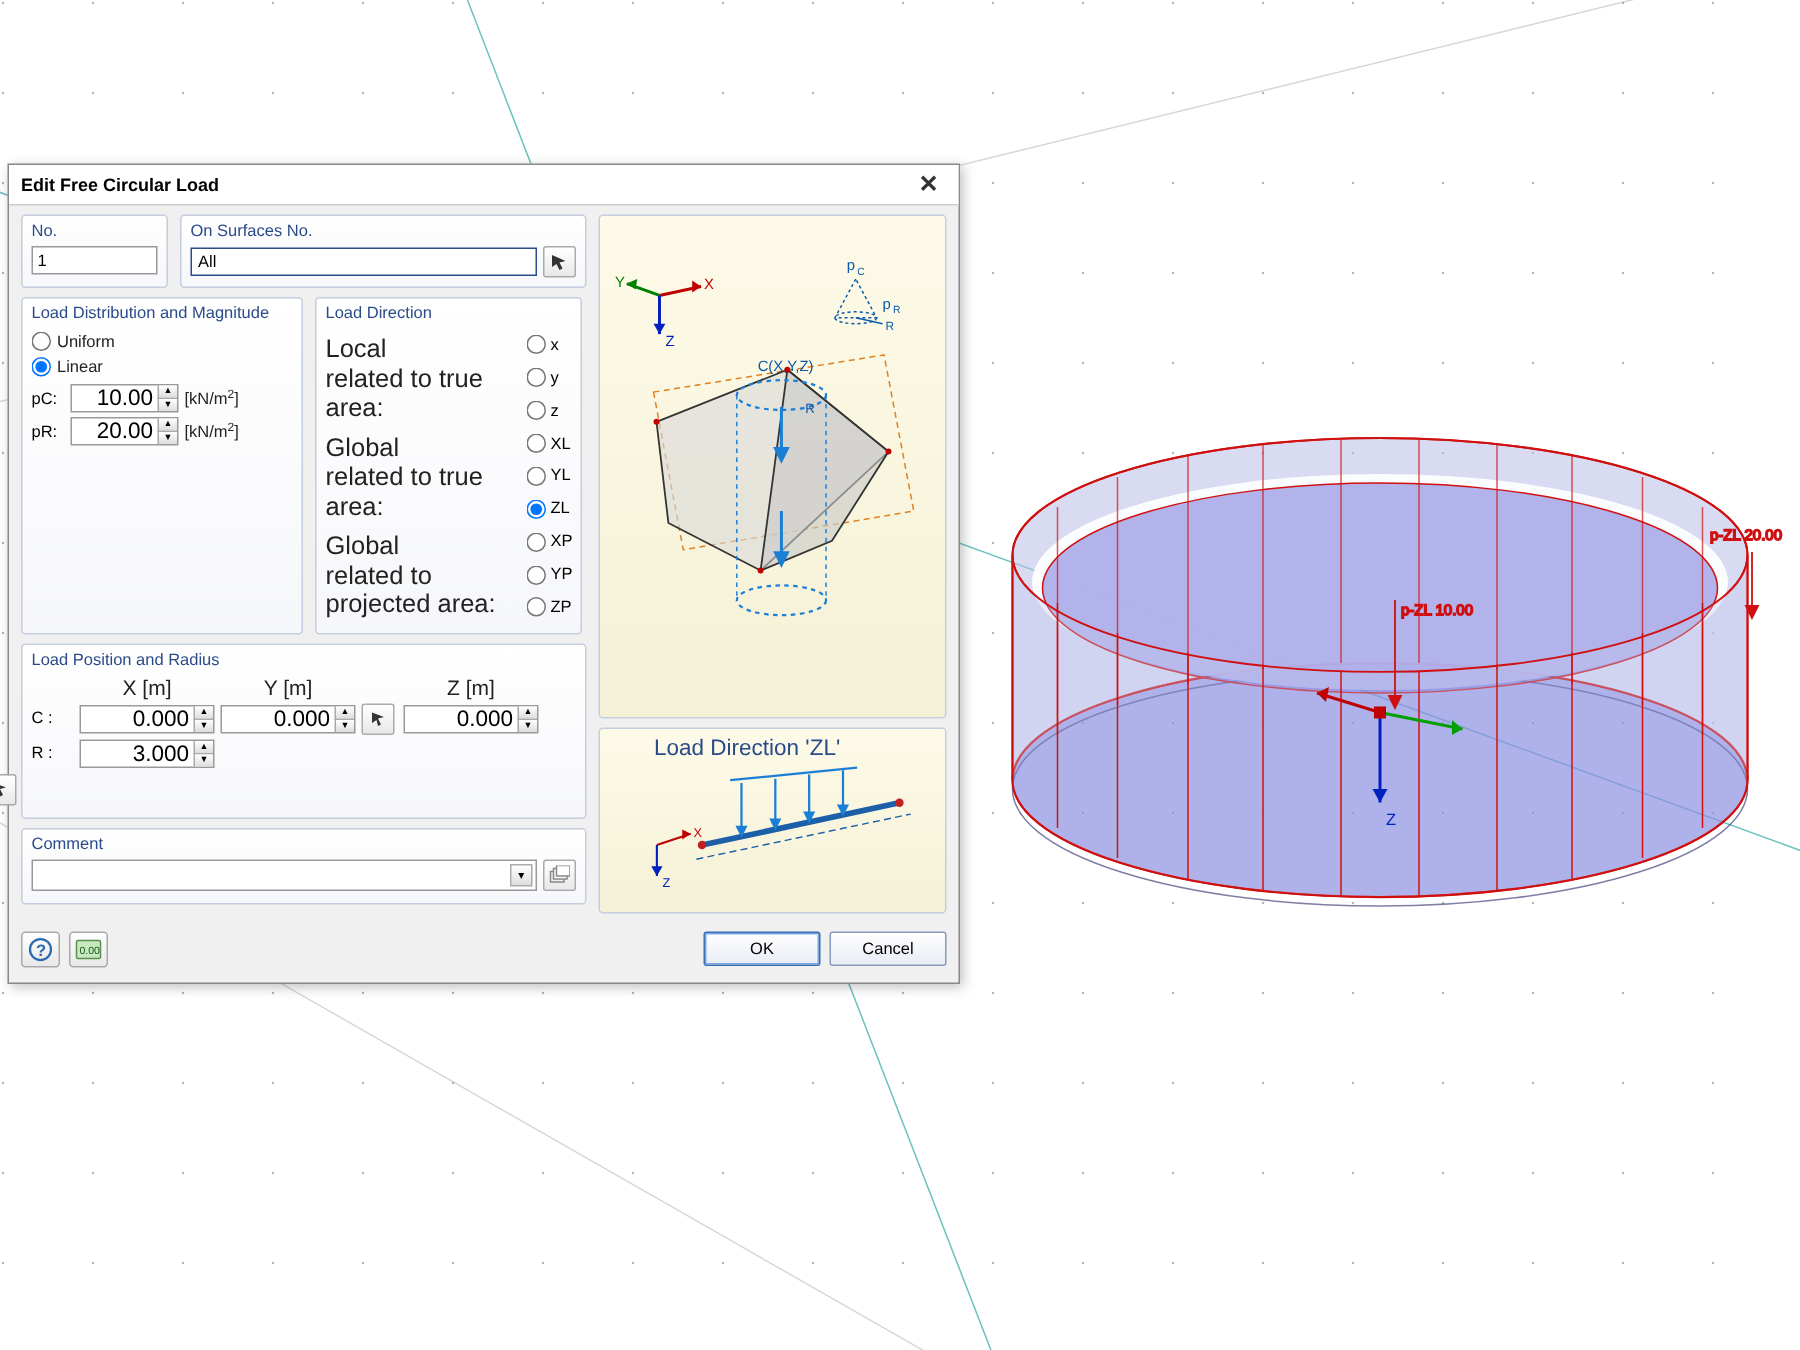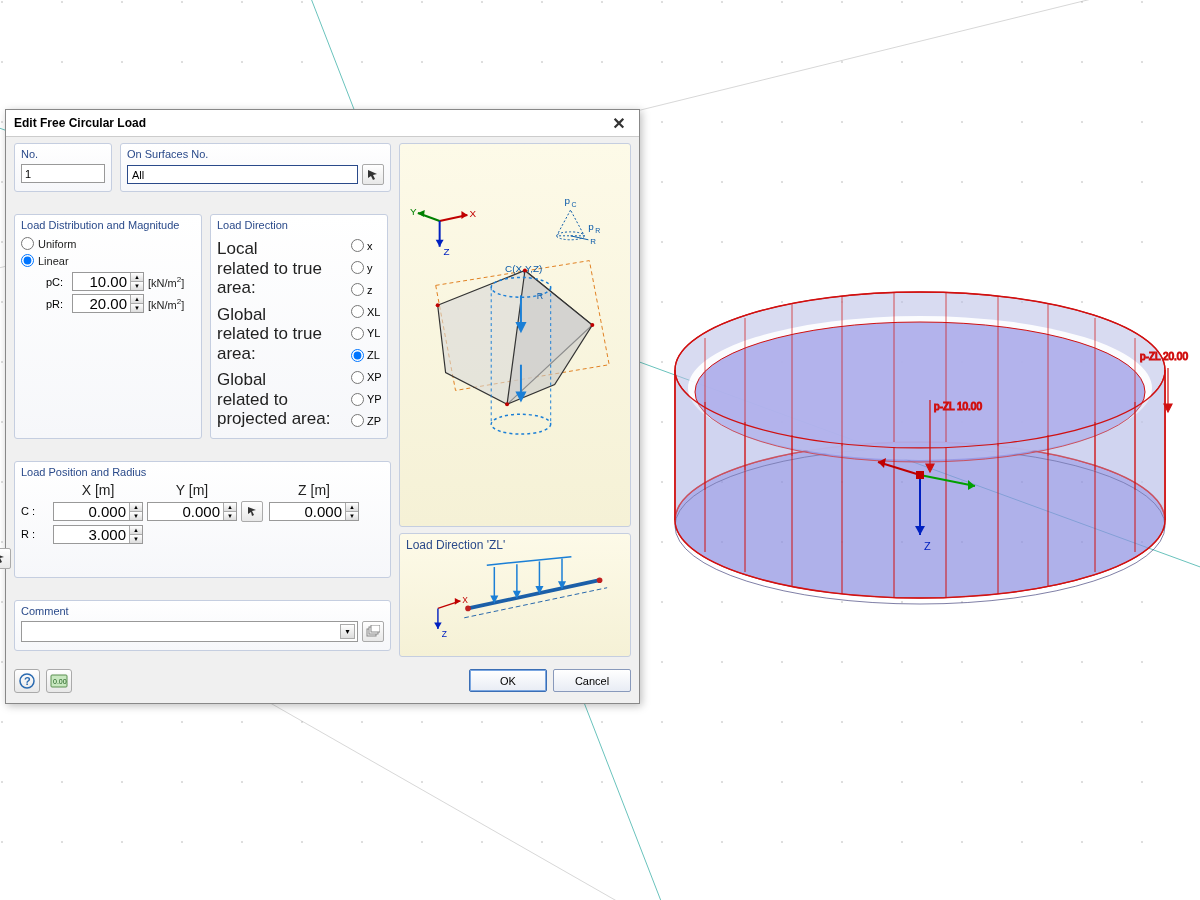--- a/index.html
+++ b/index.html
@@ -22,38 +22,38 @@
 .pick-btn { width: 22px; height: 21px; border: 1px solid #aaa; background: linear-gradient(#fff,#e8e8e8); display:flex; align-items:center; justify-content:center; cursor:pointer; border-radius:2px; }
 .radio-row { display: flex; align-items: center; height: 17px; gap: 4px; font-size: 11px; color: #222; }
 .radio-row input { margin: 0; }
 .two-col { display: flex; gap: 8px; }
 .left-col { width: 188px; display:flex; flex-direction:column; }
 .mid-col { width: 178px; }
 .ld-grid { display: grid; grid-template-columns: 1fr 30px; row-gap: 0px; column-gap:2px; align-items:center; }
 .ld-label { font-size: 17px; color: #222; line-height: 1.15; padding: 4px 0 3px; }
 .ld-radio { display:flex; align-items:center; gap:3px; height:17px; font-size:11px; }
 .mag-row { display:flex; align-items:center; gap:4px; margin-top:3px; }
-.mag-lbl { width: 22px; font-size:11px;margin-left:25px; }
+.mag-lbl { width: 22px; font-size:11px; }
 .spin-wrap { position: relative; width: 72px; height: 19px; display:flex; }
 .spin-wrap input { width: 100%; height: 100%; border:1px solid #999; text-align:right; padding-right:16px; font-size:15px; }
 .spin-arrows { position: absolute; right:1px; top:1px; bottom:1px; width:13px; display:flex; flex-direction:column; }
 .spin-arrows span { flex:1; background:linear-gradient(#fff,#ddd); border-left:1px solid #aaa; display:flex; align-items:center; justify-content:center; font-size:6px; cursor:pointer; }
 .spin-arrows span:first-child { border-bottom:1px solid #aaa; }
 .unit { font-size: 11px; color:#222; }
 .pos-grid { padding: 2px 6px 8px; }
 .pos-head { display:grid; grid-template-columns: 28px 90px 90px 24px 90px; gap:4px; font-size:14px; text-align:center; color:#222;}
 .pos-row { display:grid; grid-template-columns: 28px 90px 90px 24px 90px; gap:4px; align-items:center; margin-top:3px; }
 .pos-row .lbl { font-size:11px; }
 .comment-row { display:flex; gap:4px; padding:2px 6px 8px; }
 .combo { flex:1; height:21px; border:1px solid #999; background:#fff; display:flex; align-items:center; justify-content:flex-end; padding-right:2px; }
 .combo .dd { width:15px; height:15px; background:linear-gradient(#fff,#ddd); border:1px solid #aaa; display:flex; align-items:center; justify-content:center; font-size:8px; cursor:pointer; }
 .illus-box { width: 232px; display:flex; flex-direction:column; gap:6px; }
 .illus { flex:1; background: linear-gradient(#fdfae8, #f5f1d6); border:1px solid #c5cee0; border-radius:3px; position:relative; overflow:hidden; }
 .illus2 { height: 124px; background: linear-gradient(#fdfae8, #f5f1d6); border:1px solid #c5cee0; border-radius:3px; position:relative; padding:4px 6px; }
-.illus2 .ilabel { color:#2a4a8a; font-size:12px;}
+.illus2 .ilabel { color:#2a4a8a; font-size:15px;margin-left:30px;}
 .dlg-footer { display:flex; align-items:center; padding:6px 8px 10px; gap:6px; }
 .icon-btn { width:26px; height:24px; border:1px solid #aaa; border-radius:3px; background:linear-gradient(#fff,#e8e8e8); display:flex; align-items:center; justify-content:center; cursor:pointer; }
 .spacer { flex:1; }
 .btn { width:78px; height:23px; border:1px solid #8899bb; background:linear-gradient(#fff,#e8ecf4); border-radius:2px; font-size:11px; cursor:pointer; }
 .btn.primary { border:1px solid #3b6eb5; box-shadow:0 0 0 1px #7aa6e0 inset; }
 sup { font-size: 8px; }
 </style>
 </head>
 <body>
 
@@ -134,21 +134,21 @@
 </svg>
 </div>
 
 <div class="dialog">
   <div class="titlebar">
     <span class="title">Edit Free Circular Load</span>
     <div class="close-btn">✕</div>
   </div>
   <div class="dialog-body">
     <div class="row">
-      <div style="display:flex; flex-direction:column; flex:1; gap:16px;">
+      <div style="display:flex; flex-direction:column; flex:1; gap:0;">
 
         <div class="row">
           <div class="groupbox no-box">
             <div class="legend">No.</div>
             <div class="inner">
               <input class="sm-input" style="width: 100%;" value="1">
             </div>
           </div>
           <div class="groupbox surf-box">
             <div class="legend">On Surfaces No.</div>

